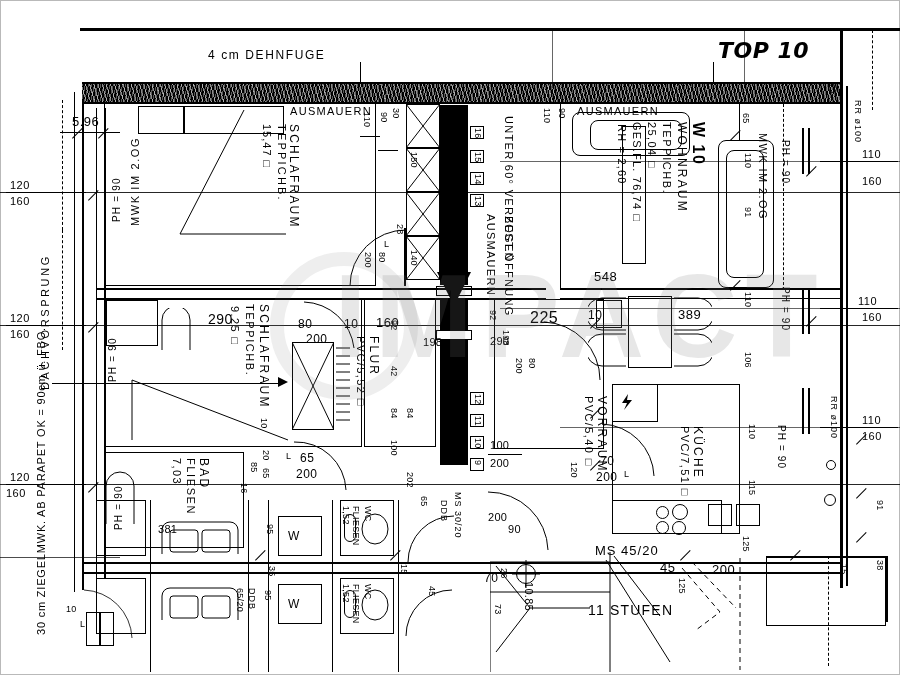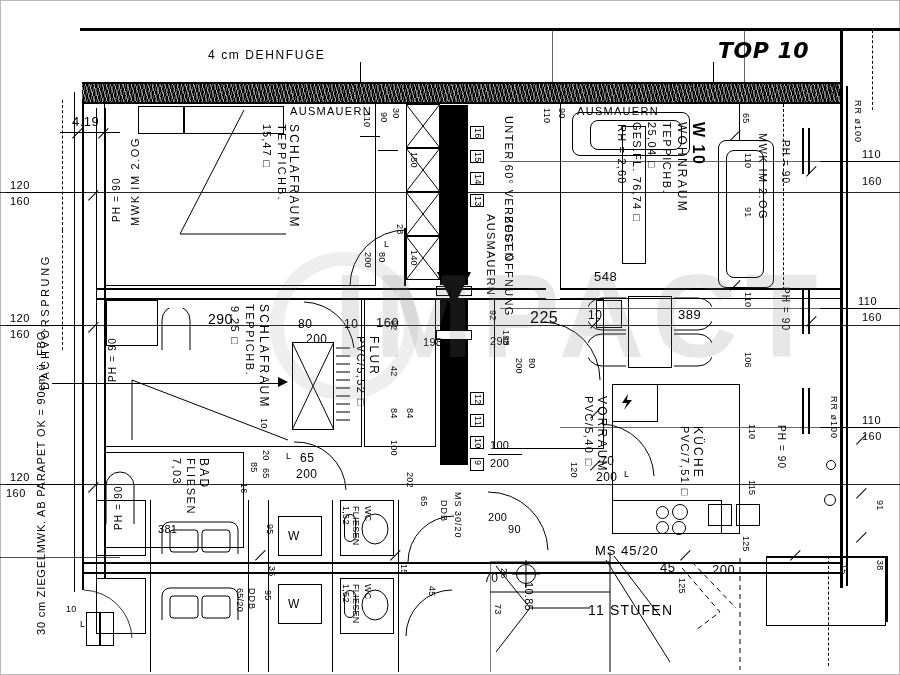--- a/index.html
+++ b/index.html
@@ -68,21 +68,21 @@
   <div class="ln v3" style="left:840px;top:28px;height:560px;"></div>
   <div class="ln v2" style="left:846px;top:86px;height:500px;"></div>
 
   <div class="dash-v" style="left:62px;top:100px;height:130px;"></div>
   <div class="dash-v" style="left:62px;top:230px;height:120px;"></div>
   <div class="ln v" style="left:74px;top:92px;height:500px;"></div>
   <div class="ln v2" style="left:82px;top:100px;height:490px;"></div>
   <div class="ln v" style="left:96px;top:108px;height:470px;"></div>
   <div class="ln v2" style="left:104px;top:108px;height:470px;"></div>
 
-  <div class="t dim" style="left:72px;top:115px;font-size:13px;">4.19</div>
+  <div class="t dim" style="left:72px;top:115px;font-size:13px;">5.96</div>
   <div class="tick" style="left:72px;top:138px;"></div>
   <div class="tick" style="left:98px;top:138px;"></div>
   <div class="ln h" style="left:60px;top:132px;width:60px;"></div>
 
   <div class="t vt rotm90 lbl" style="left:130px;top:226px;font-size:11px;letter-spacing:1.6px;">MWK IM 2.OG</div>
   <div class="t vt rotm90 lbl" style="left:112px;top:222px;font-size:10px;letter-spacing:1.2px;">PH = 90</div>
   <div class="t vt rotm90 lbl" style="left:108px;top:382px;font-size:10px;letter-spacing:1.2px;">PH = 90</div>
   <div class="t vt rotm90 lbl" style="left:114px;top:530px;font-size:10px;letter-spacing:1.2px;">PH = 90</div>
 
   <div class="t vt rotm90" style="left:40px;top:390px;font-size:11px;letter-spacing:2.6px;">DACHVORSPRUNG</div>

